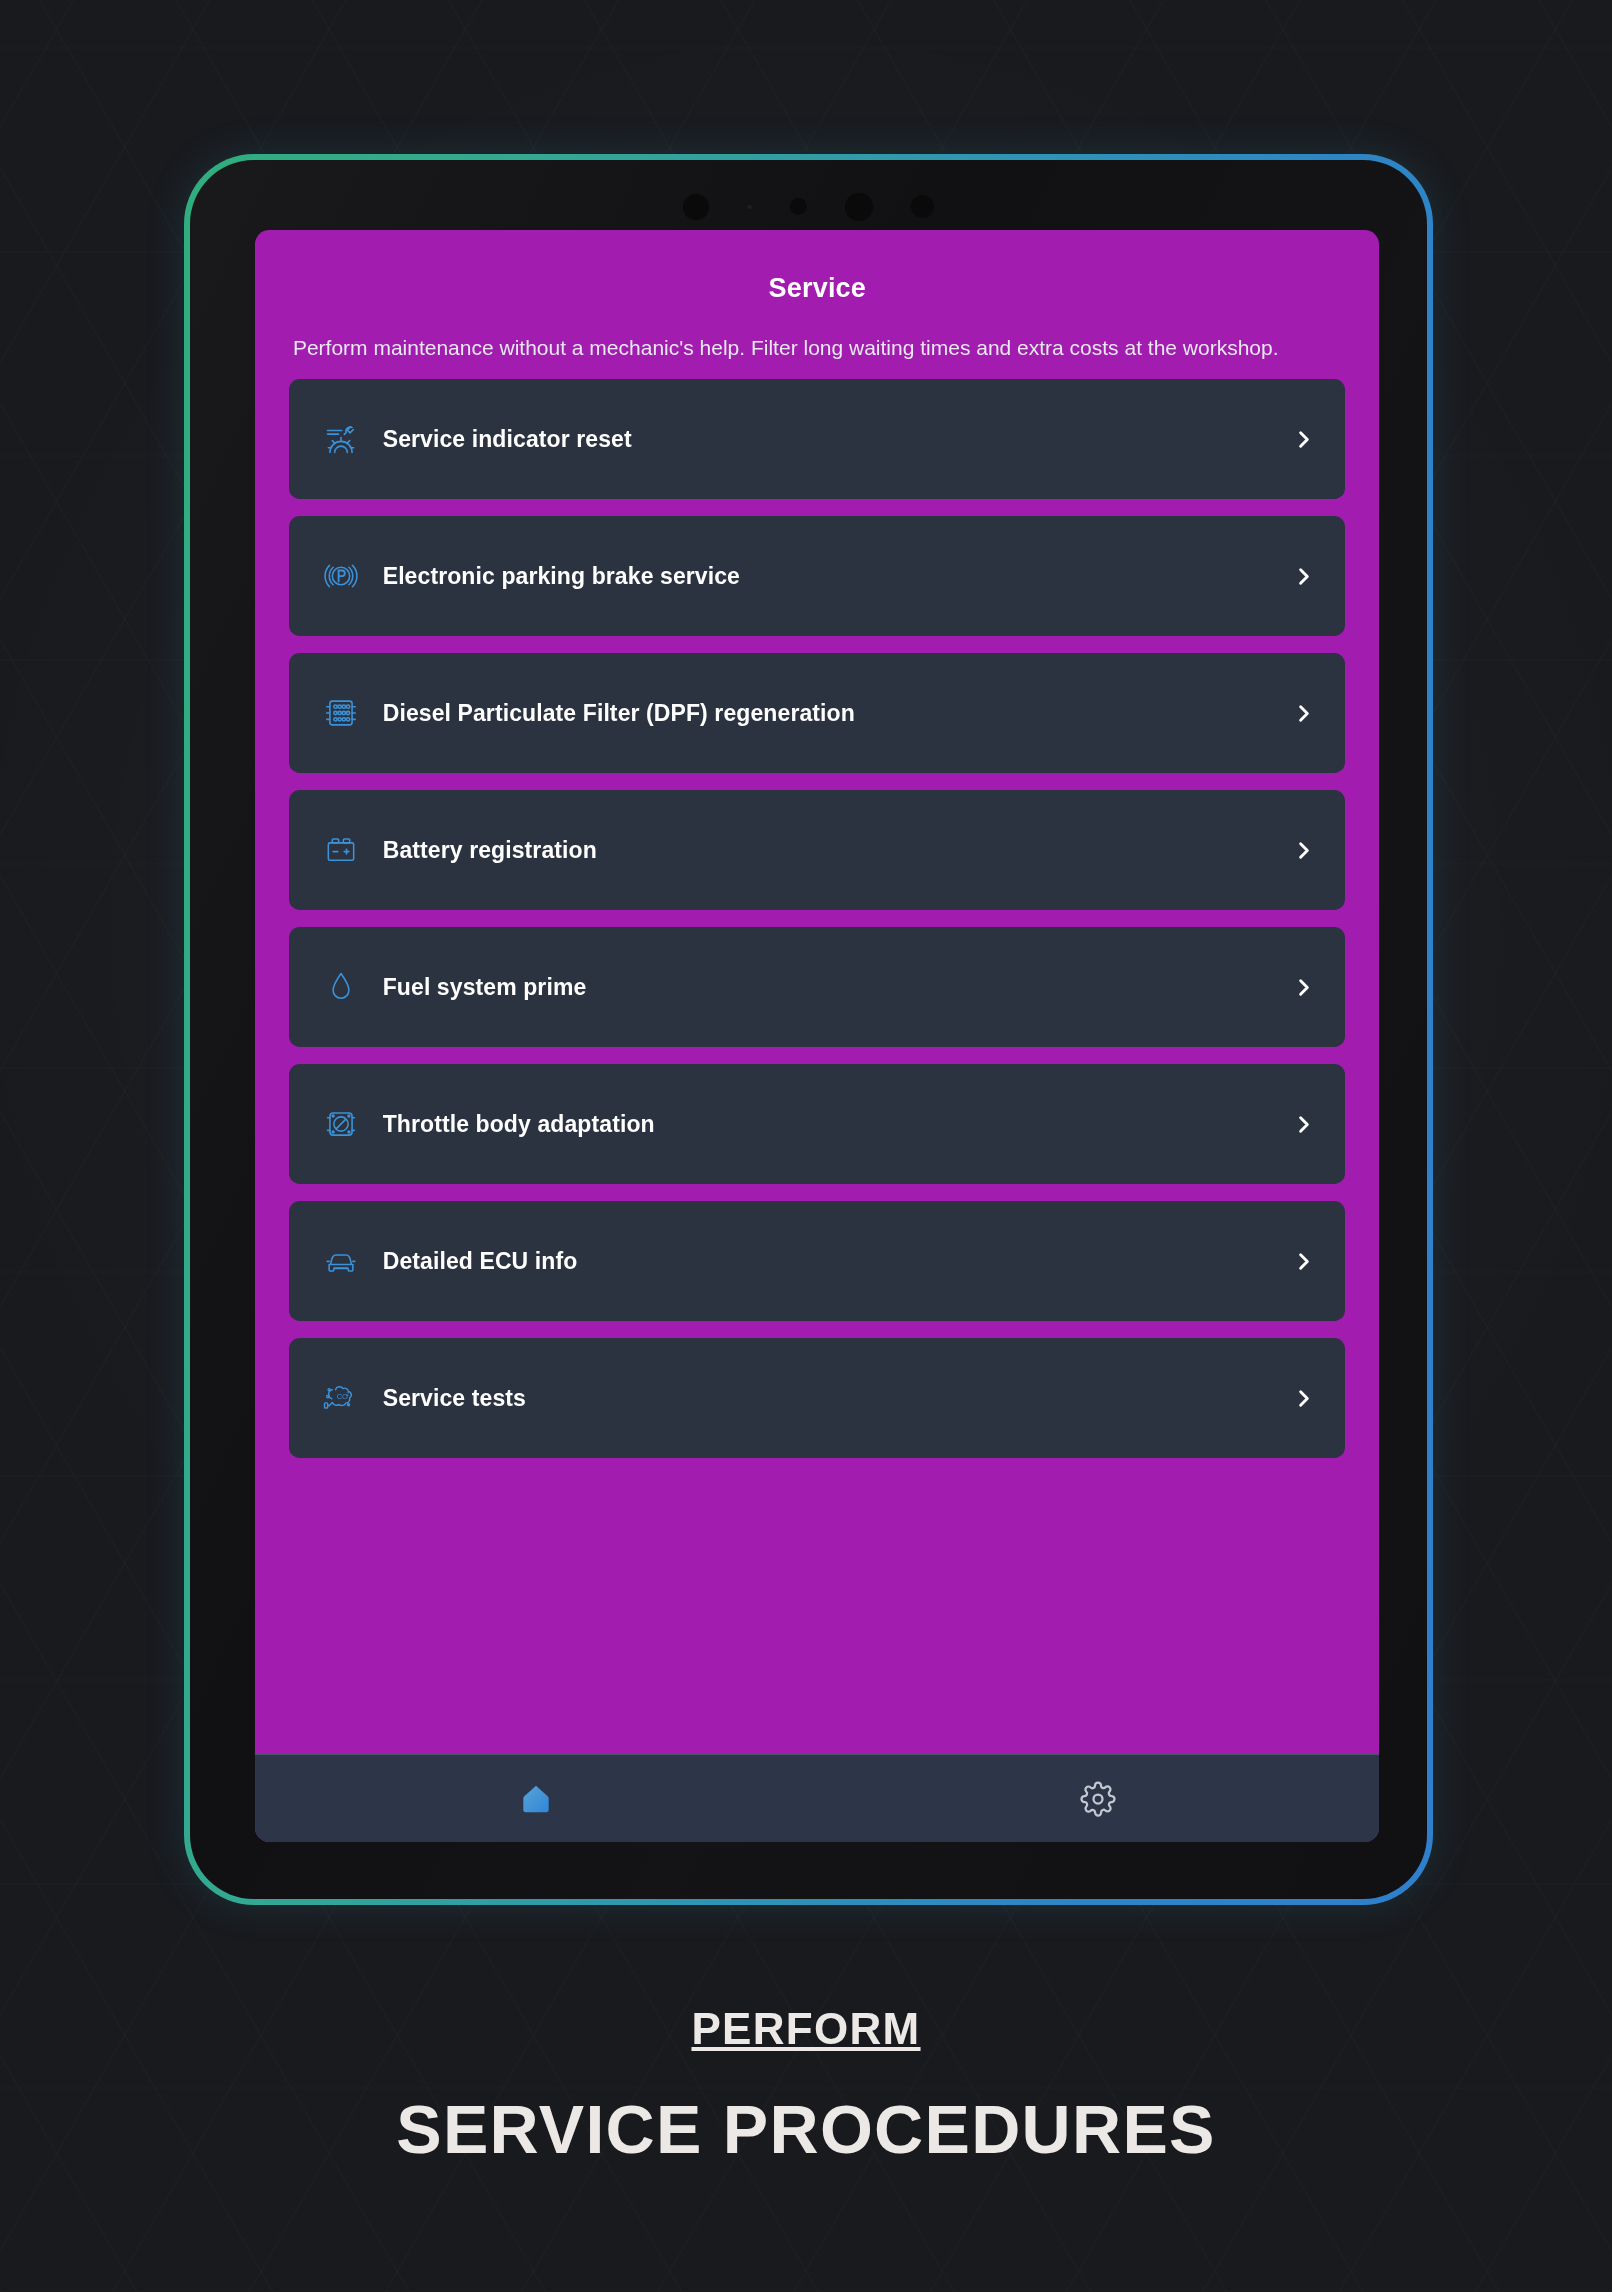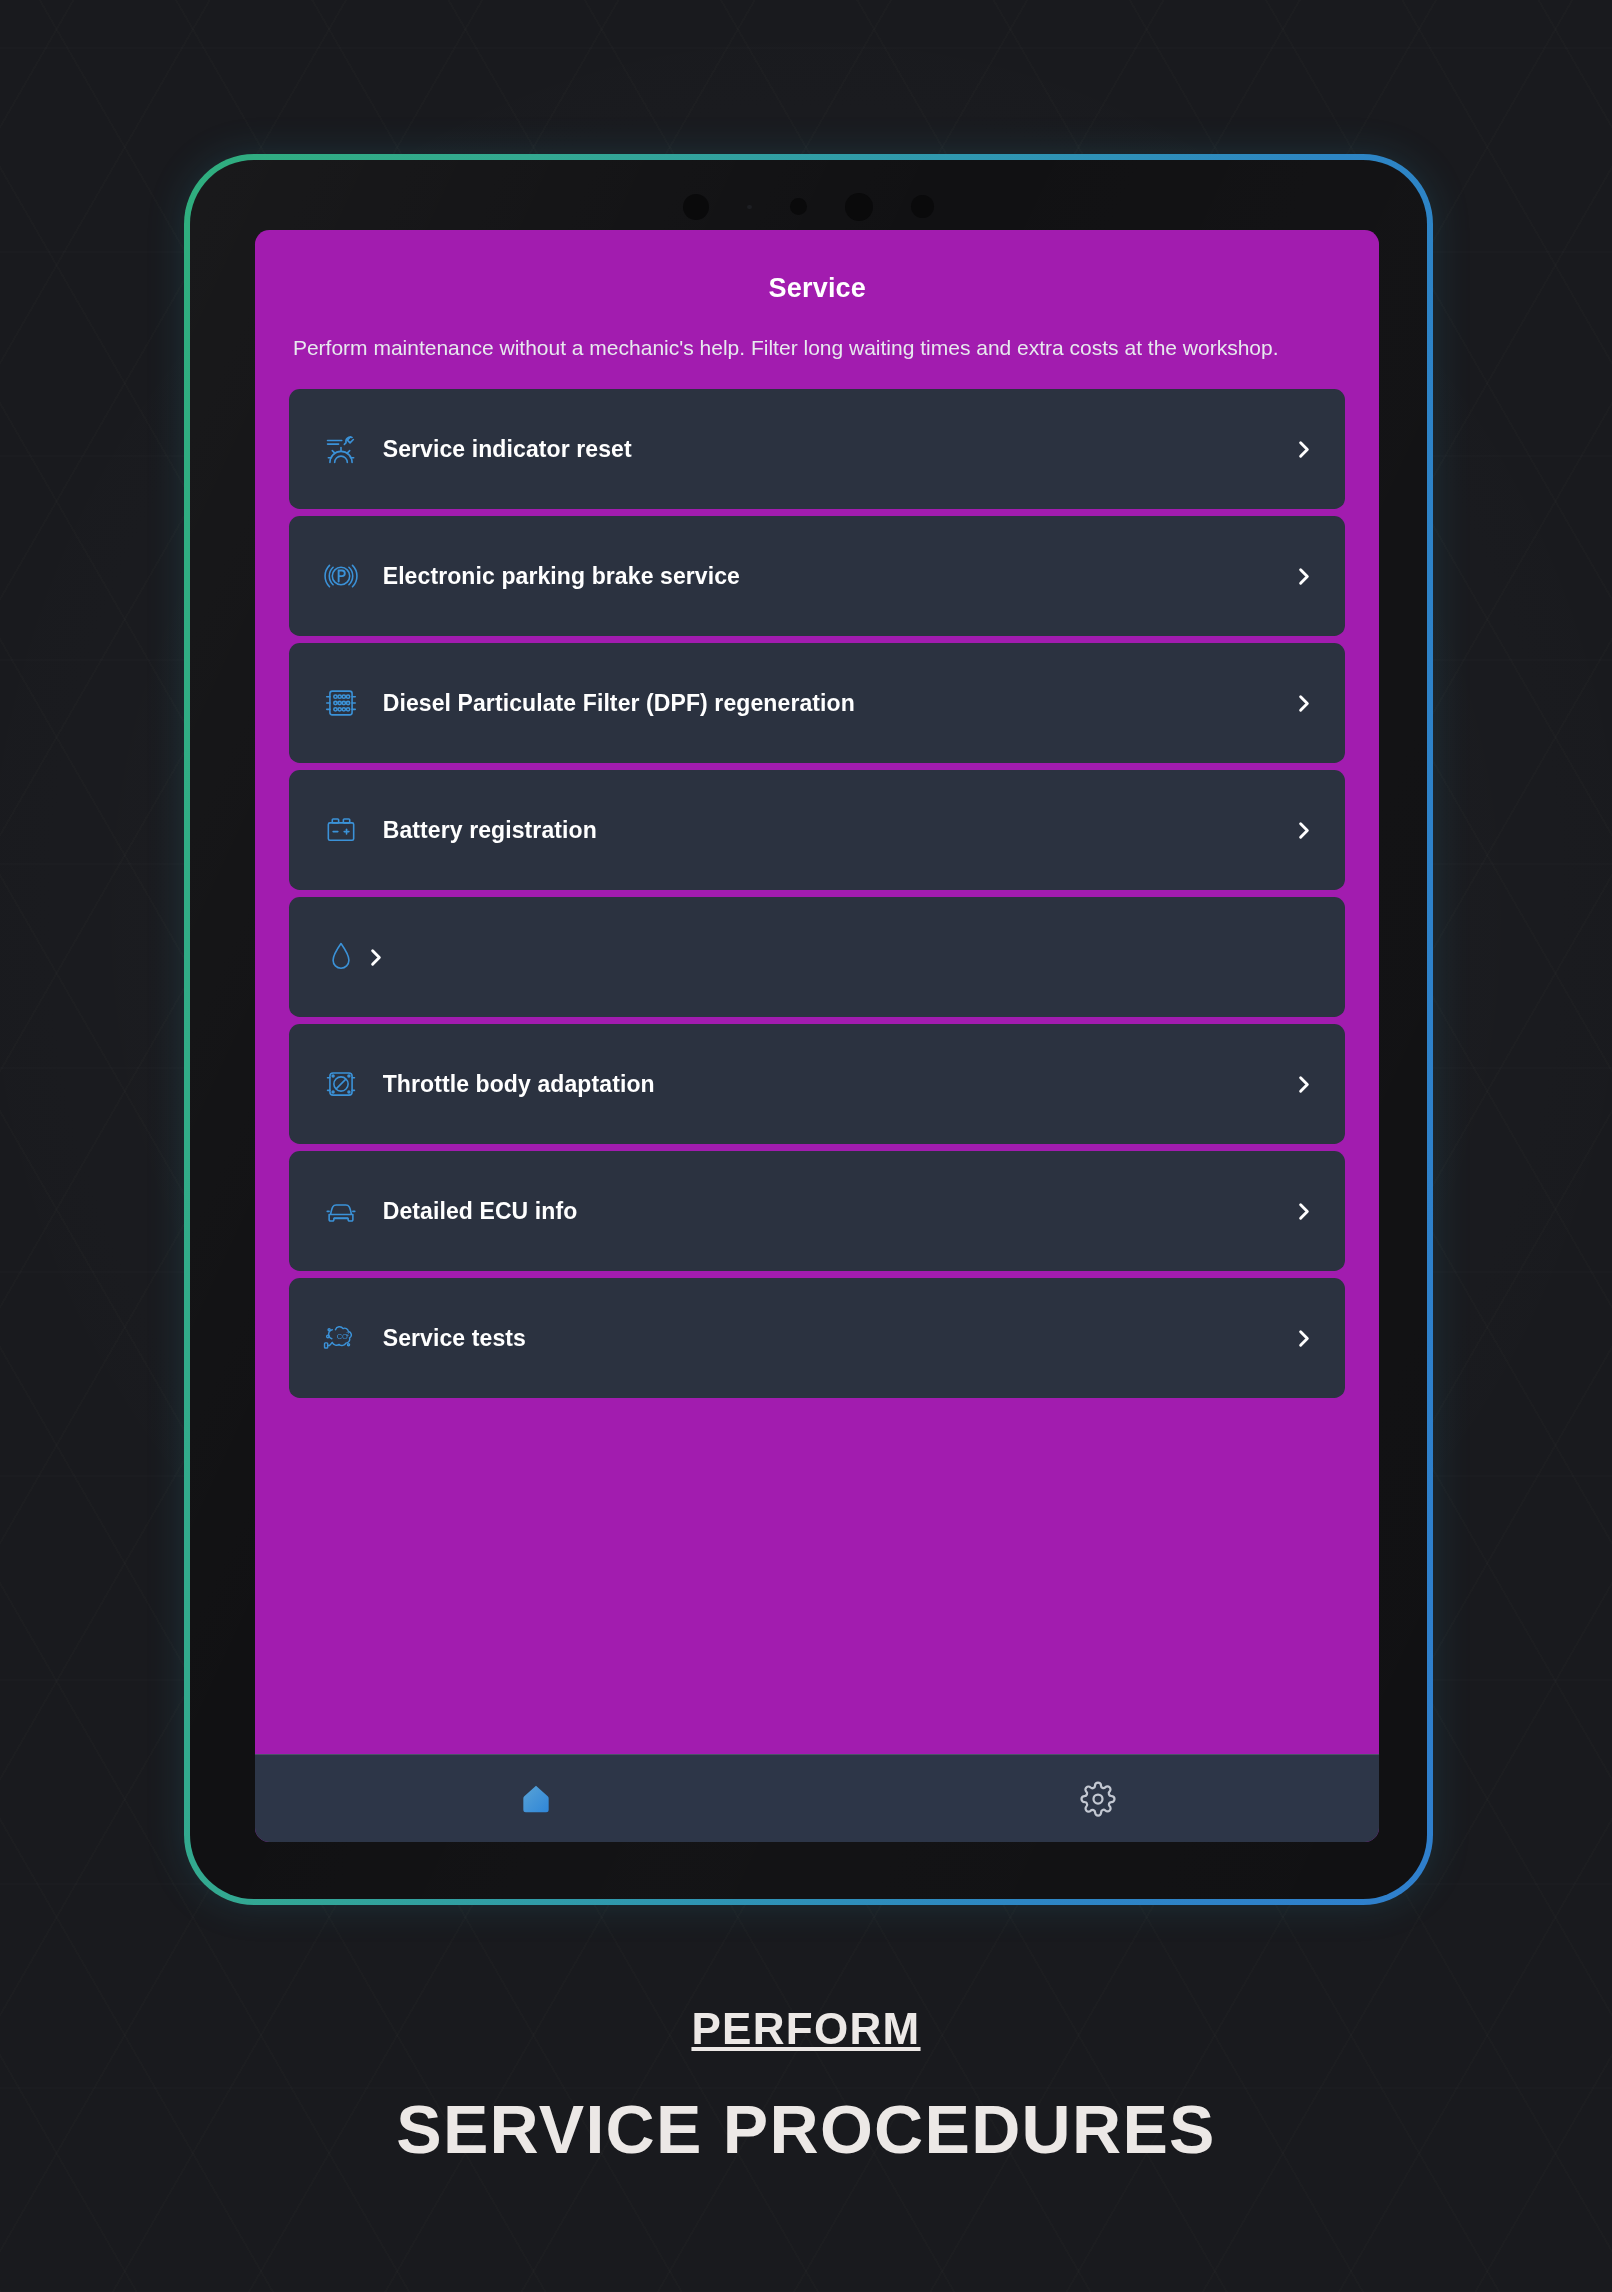--- a/index.html
+++ b/index.html
@@ -119,24 +119,24 @@
   .app-desc {
     color: #e7e9ee;
     font-size: 21px;
     line-height: 29.6px;
     font-weight: 400;
     padding: 23px 3.6px 0 3.6px;
   }
 
   
   .list {
-    margin-top: 27px;
+    margin-top: 17px;
     display: flex;
     flex-direction: column;
-    gap: 7px;
+    gap: 17px;
   }
   .list-item {
     background: #2b3240;
     border-radius: 10.7px;
     height: 120px;
     display: flex;
     align-items: center;
     padding: 0 27px 0 30px;
     cursor: pointer;
   }
@@ -314,20 +314,21 @@
                   </svg>
               </span>
             </div>
 
             <div class="list-item">
               <span class="item-icon">
                 <svg viewBox="0 0 48 48" fill="none" stroke="#3b92d8" stroke-width="2" stroke-linecap="round" stroke-linejoin="round">
                   <path d="M24 7c0 0 10 14.2 10 21.2A10 10 0 0 1 14 28.2C14 21.2 24 7 24 7z"></path>
                 </svg>
               </span>
+              <span class="item-label">Fuel system prime</span>
               <span class="item-chevron">
                 <svg viewBox="0 0 24 24" fill="none" stroke="#ffffff" stroke-width="3" stroke-linecap="round" stroke-linejoin="round">
                     <path d="M9 5l7 7-7 7"></path>
                   </svg>
               </span>
             </div>
 
             <div class="list-item">
               <span class="item-icon">
                 <svg viewBox="0 0 48 48" fill="none" stroke="#3b92d8" stroke-width="2" stroke-linecap="round" stroke-linejoin="round">

